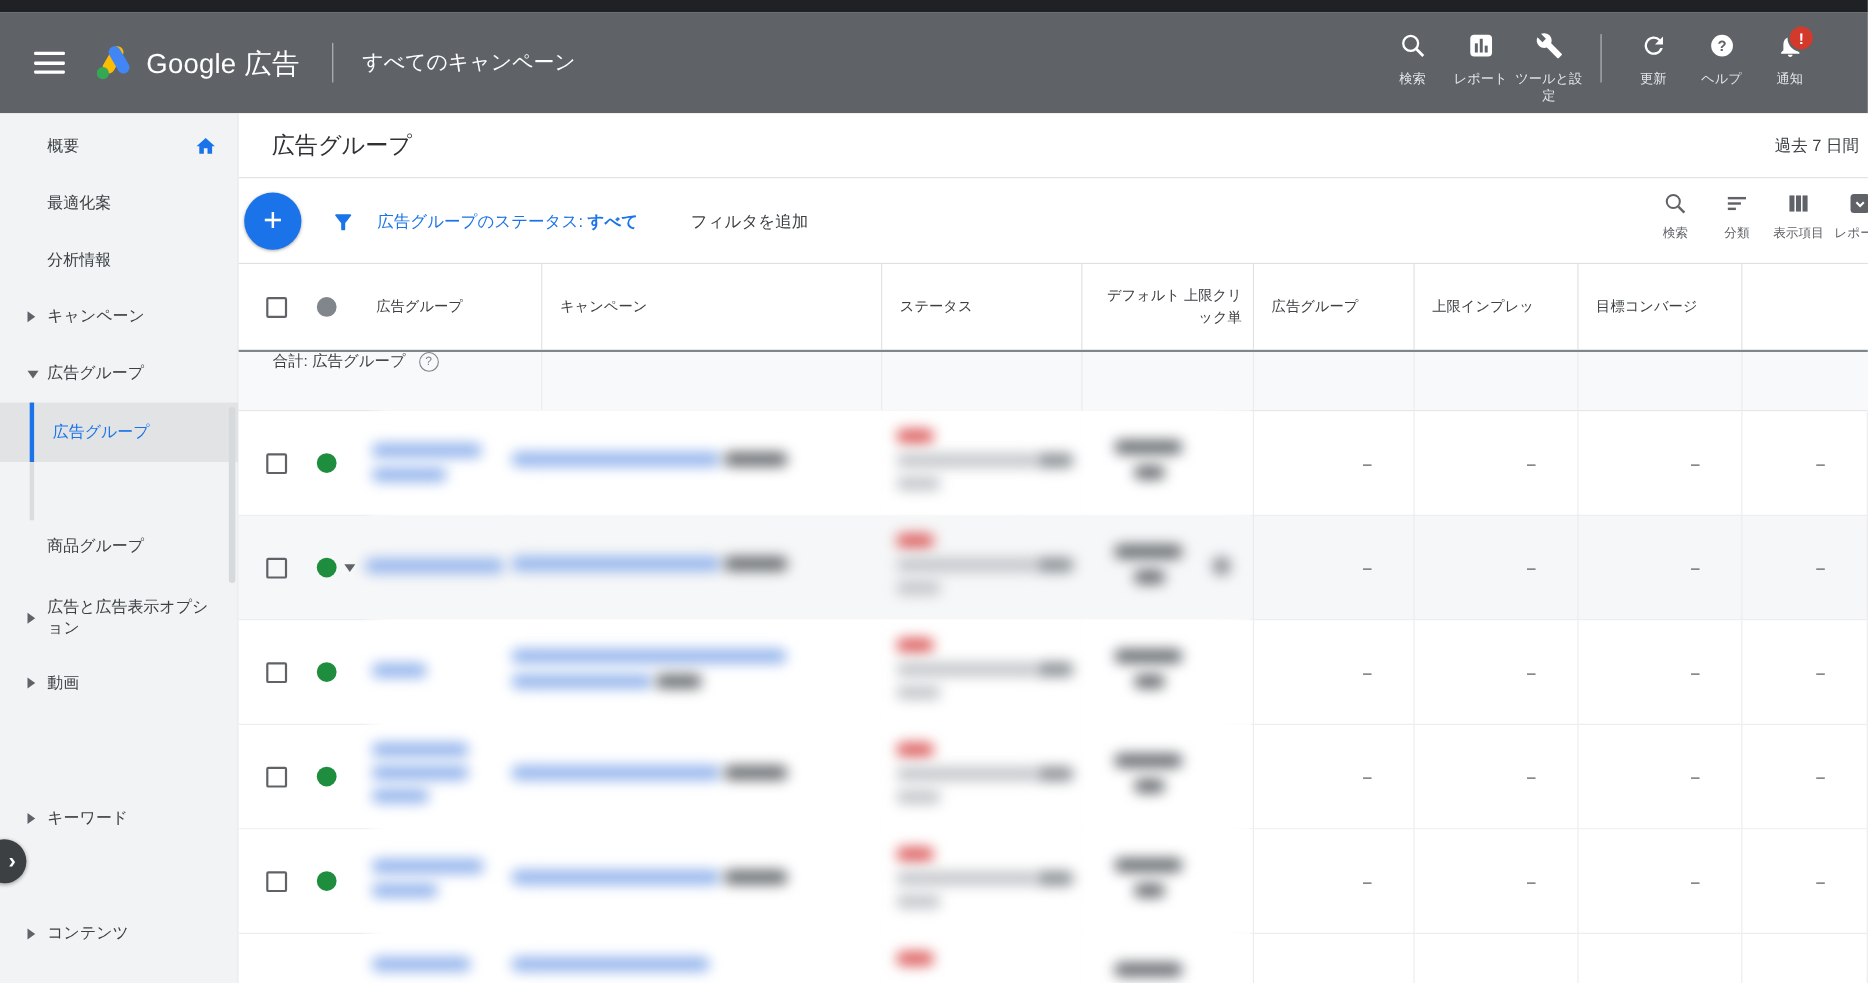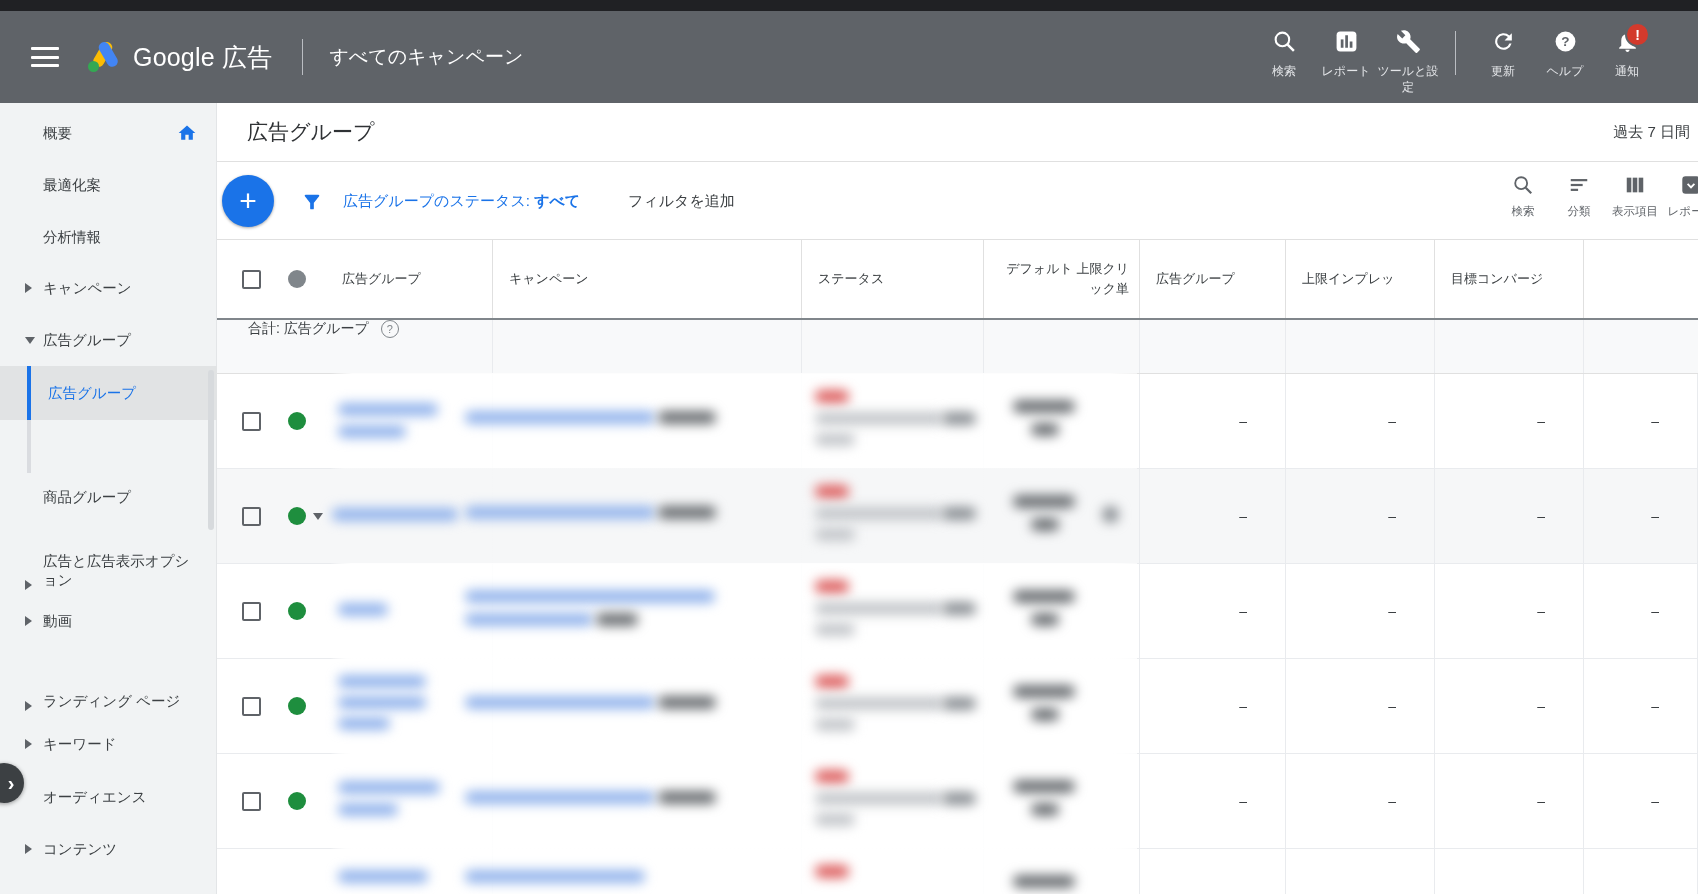--- a/index.html
+++ b/index.html
@@ -21,21 +21,21 @@
   .abtn svg { width:25px; height:25px; }
   .abtn .albl { font-size:12px; color:#e4e6e9; margin-top:9px; text-align:center; line-height:16px; width:70px; }
   .vdiv { width:1px; height:44px; background:#babdc2; margin:2px 16px 0 16px; }
   .badge { position:absolute; top:-7px; right:8px; width:25px; height:25px; border-radius:50%; background:#d33a2c; border:2px solid #5f6368;
     color:#fff; font-size:14px; font-weight:bold; display:flex; align-items:center; justify-content:center; }
 
   
   .sidebar { position:absolute; left:0; top:103px; width:217px; height:791px; background:#f1f3f4; border-right:1px solid #e3e5e7; }
   .side-item { position:absolute; left:0; width:217px; height:40px; display:flex; align-items:center; font-size:14.5px; color:#3c4043; cursor:pointer; }
   .side-item .lbl { margin-left:43px; line-height:19px; }
-  .side-item.two { height:56px;align-items:flex-end; }
+  .side-item.two { height:56px; }
   .side-item.two .lbl { width:150px; }
   .caret { position:absolute; left:25px; width:0; height:0; border-style:solid; }
   .caret.right { border-width:5px 0 5px 7px; border-color:transparent transparent transparent #5f6368; }
   .caret.down { border-width:7px 5px 0 5px; border-color:#5f6368 transparent transparent transparent; }
   .home-ic { position:absolute; right:20px; width:20px; height:20px; }
   .sub-guide { position:absolute; left:27px; top:263px; width:4px; height:107px; background:#dadce0; }
   .side-item.selected { background:#e1e3e4; height:54px; color:#1a73e8; font-weight:500; }
   .sel-bar { position:absolute; left:27px; top:0; width:4px; height:54px; background:#1a73e8; }
   .side-item .lbl.sub { margin-left:48px; }
   .expand-btn { position:absolute; left:-16px; top:660px; width:40px; height:40px; border-radius:50%; background:#3c4043;
@@ -194,30 +194,23 @@
     <span class="lbl">商品グループ</span>
   </div>
   <div class="side-item two" style="top:431px">
     <span class="caret right"></span>
     <span class="lbl">広告と広告表示オプション</span>
   </div>
   <div class="side-item" style="top:498px">
     <span class="caret right"></span>
     <span class="lbl">動画</span>
   </div>
-  <div class="side-item two" style="top:552px">
-    <span class="caret right"></span>
-    <span class="lbl">ランディング ページ</span>
-  </div>
   <div class="side-item" style="top:621px">
     <span class="caret right"></span>
     <span class="lbl">キーワード</span>
-  </div>
-  <div class="side-item" style="top:674px">
-    <span class="lbl">オーディエンス</span>
   </div>
   <div class="side-item" style="top:726px">
     <span class="caret right"></span>
     <span class="lbl">コンテンツ</span>
   </div>
   <div class="expand-btn">
       <span>›</span>
     </div>
   <div class="side-scroll"></div>
 </div>

